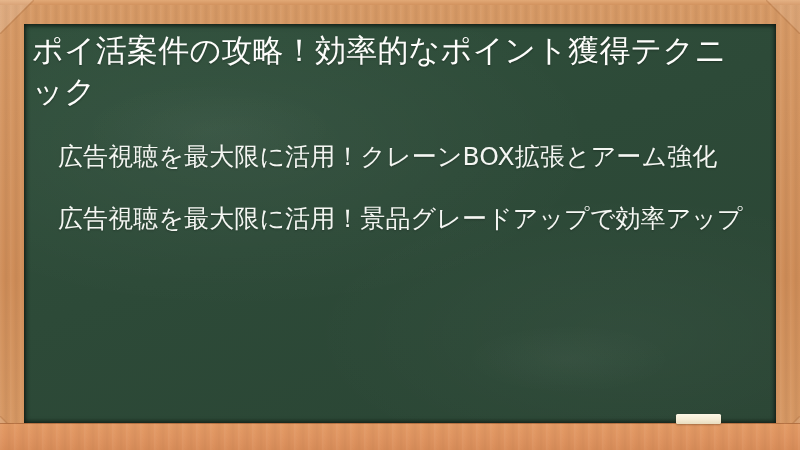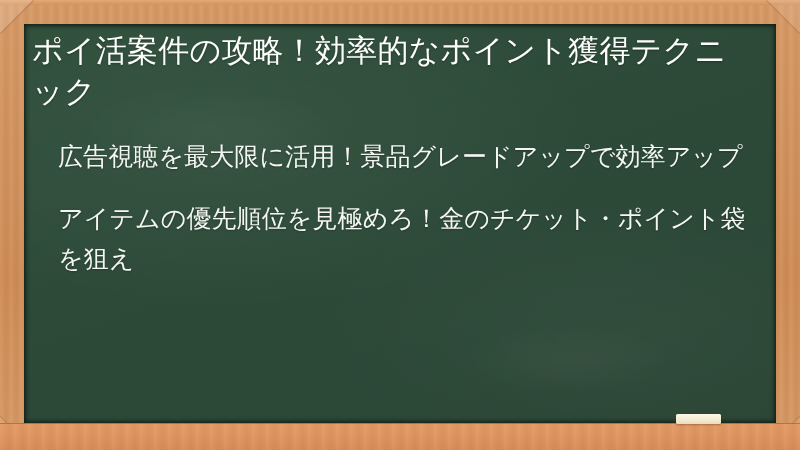--- a/index.html
+++ b/index.html
@@ -134,22 +134,22 @@
 
   <div class="board">
     <div class="smudge a"></div>
     <div class="smudge b"></div>
 
     <div class="board-content">
 
       <h1 class="title">ポイ活案件の攻略！効率的なポイント獲得テクニック</h1>
 
       <div class="bullet-list">
+        <p class="bullet-item">広告視聴を最大限に活用！クレーンBOX拡張とアーム強化</p>
         <p class="bullet-item">広告視聴を最大限に活用！景品グレードアップで効率アップ</p>
-        <p class="bullet-item">アイテムの優先順位を見極めろ！金のチケット・ポイント袋を狙え</p>
       </div>
 
     </div>
   </div>
 
   <div class="chalk"></div>
 
 </div>
 
 </body></html>

